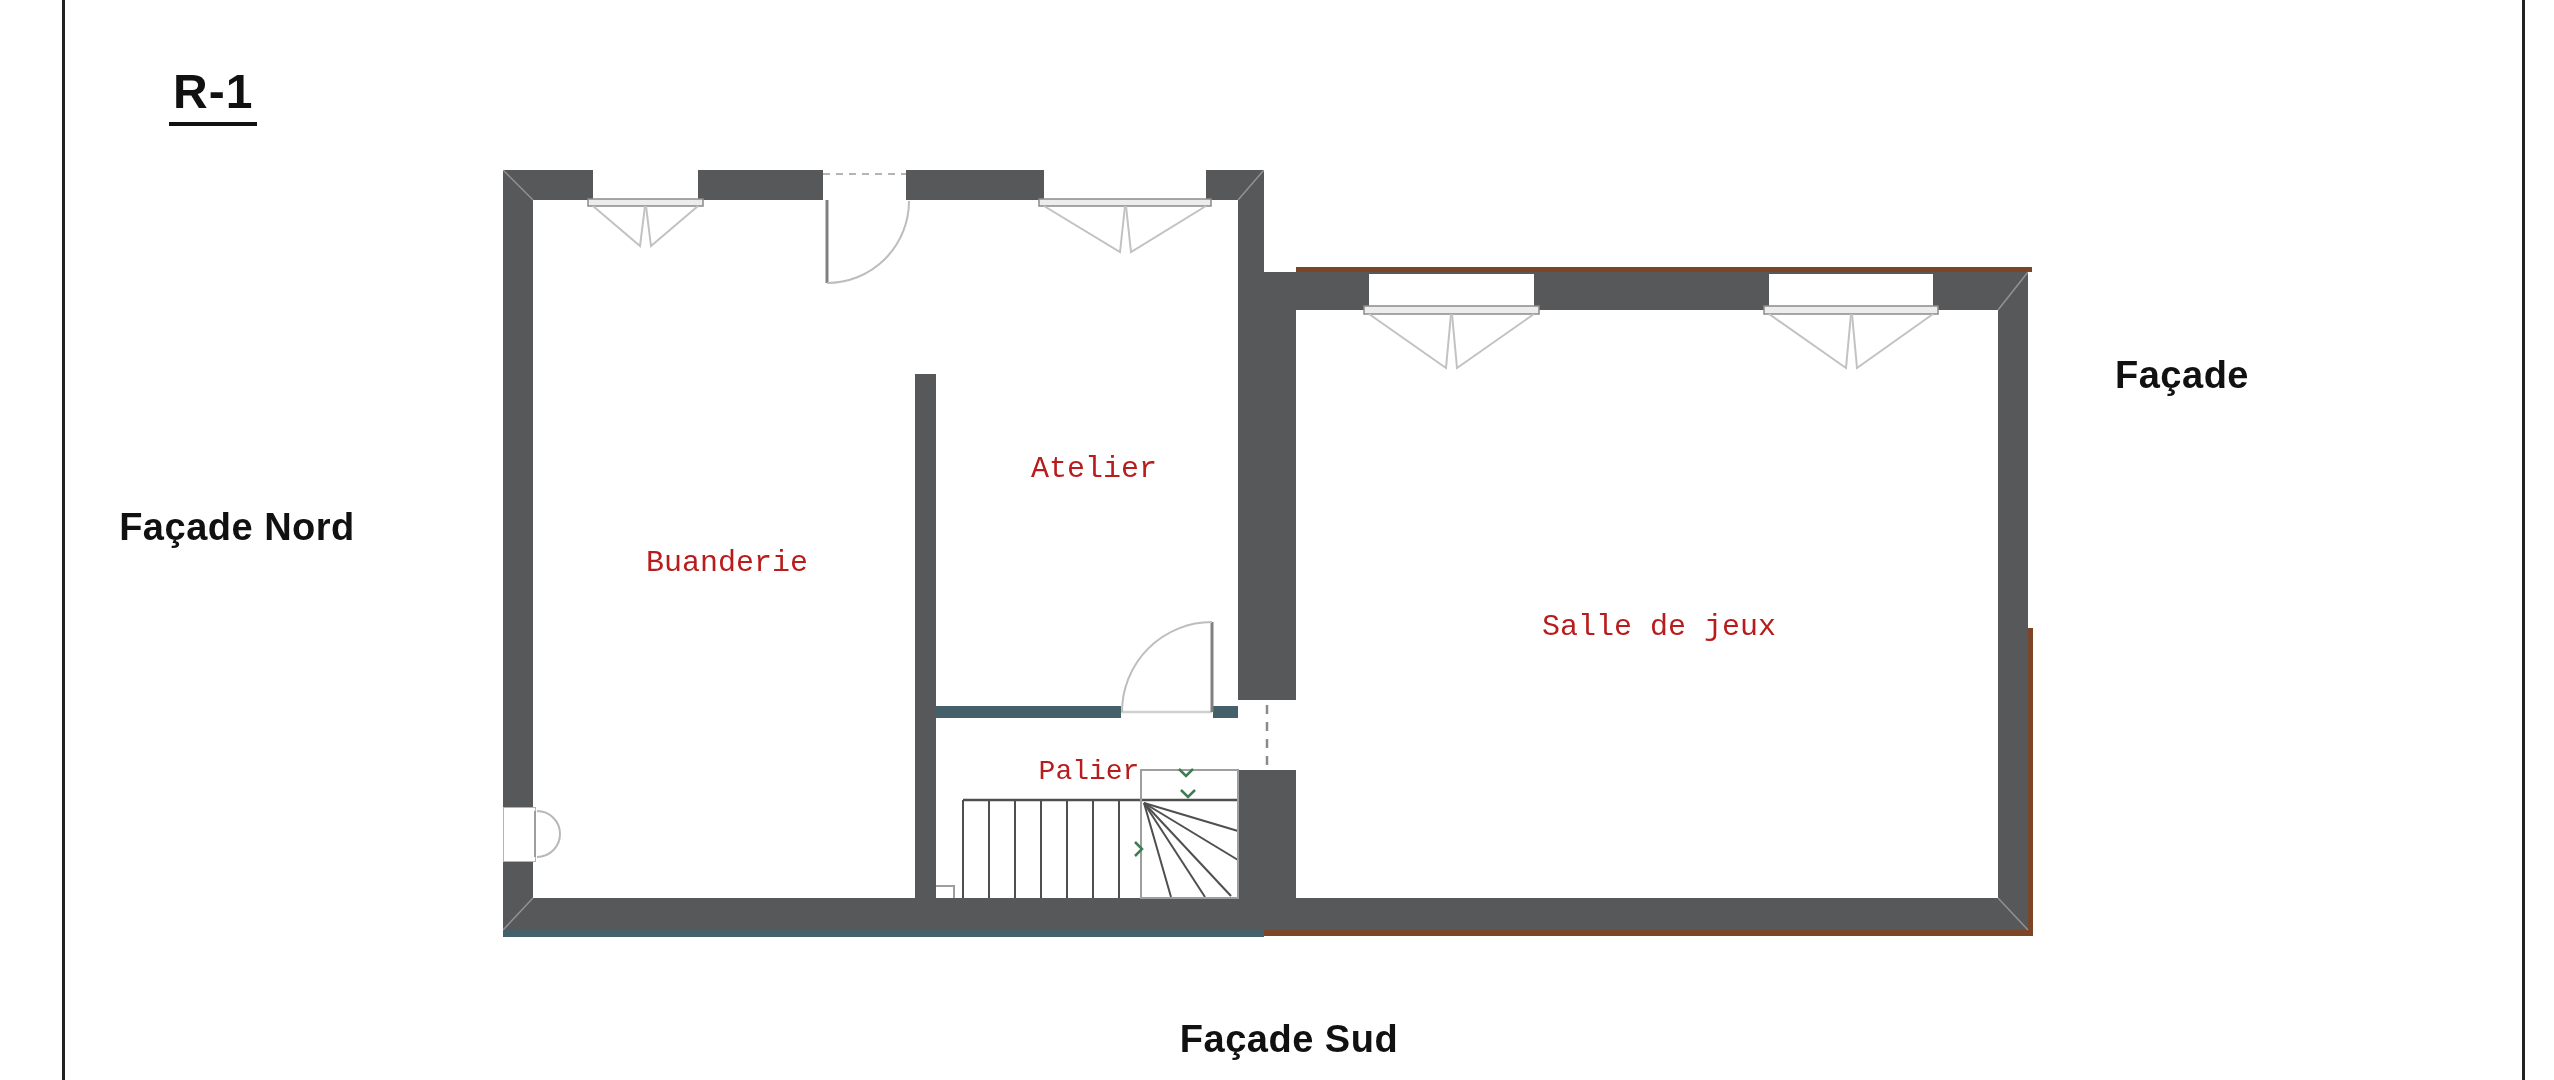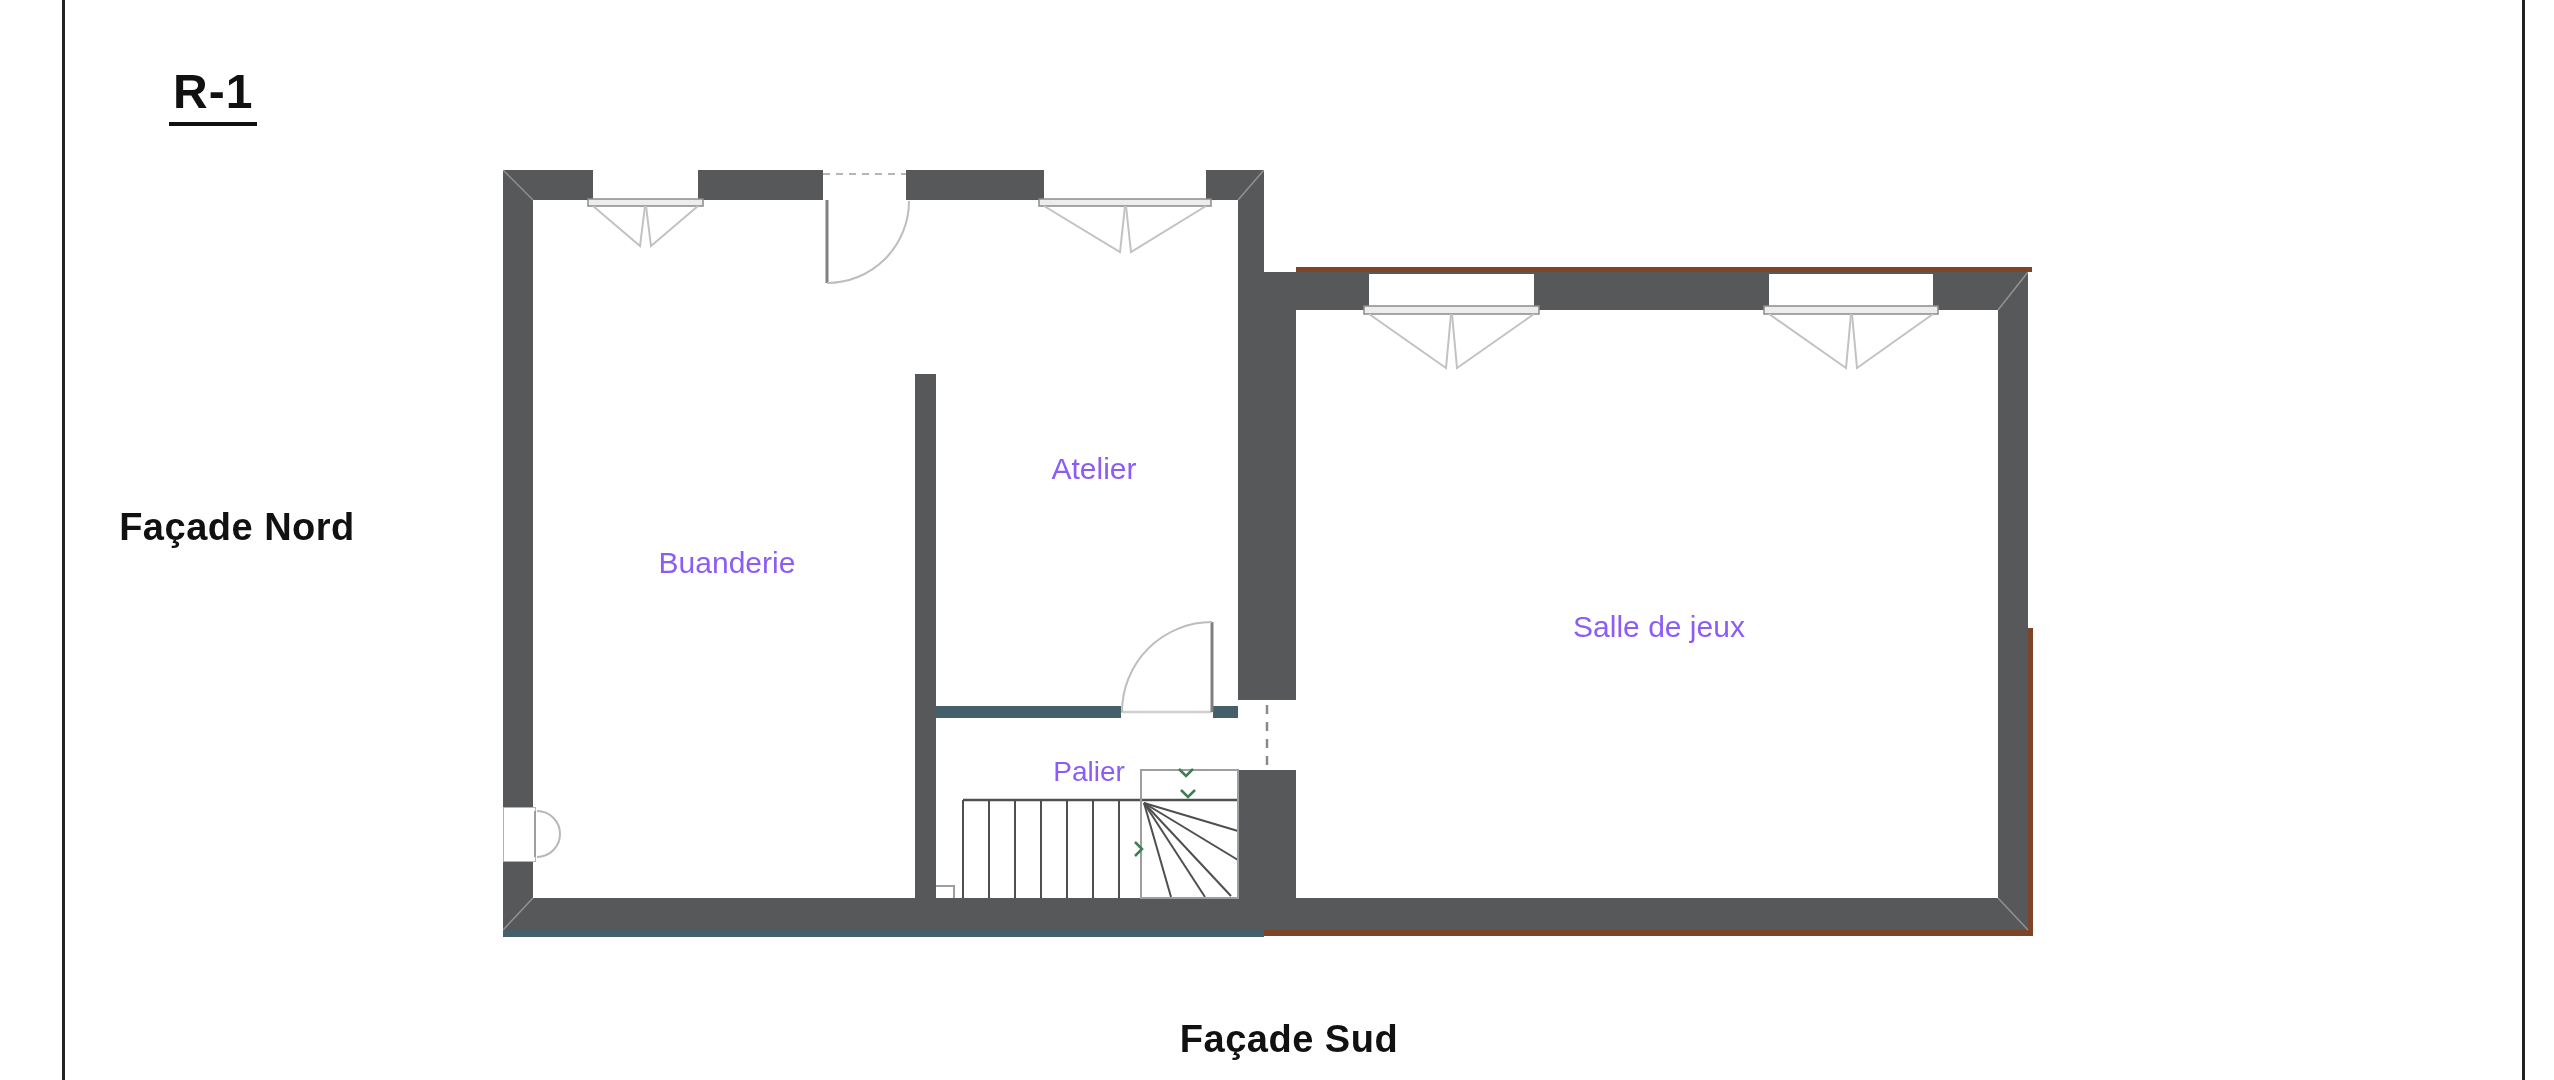--- a/index.html
+++ b/index.html
@@ -11,21 +11,21 @@
     --text:#1c1c1c;
   }
   html,body{margin:0;padding:0;background:#ffffff;}
   #stage{
     position:relative;width:2554px;height:1080px;background:#ffffff;
     font-family:"Liberation Sans", sans-serif;color:var(--text);overflow:hidden;margin-left:6px;
   }
   .vborder{position:absolute;top:0;bottom:0;width:3px;background:var(--border);}
   .label{position:absolute;text-align:center;white-space:nowrap;}
   .facade{font-weight:bold;font-size:38px;letter-spacing:0.5px;color:#111;}
-  .room{font-size:30px;color:#8b5cf6;}
+  .room{font-size:30px;color:#b91c1c;font-family:Liberation Mono, monospace;}
   .floor-id{
     position:absolute;font-size:48px;font-weight:bold;color:#111;
     border-bottom:4px solid #111;padding:0 4px 3px 4px;letter-spacing:1px;
   }
   .wall{position:absolute;background:var(--wall);}
   .slate{position:absolute;background:var(--slate);}
   .brown{position:absolute;background:var(--brown);}
   .opening{position:absolute;background:#ffffff;}
   .niche{position:absolute;background:#ffffff;border:1px solid #b3b3b3;}
   svg.overlay{position:absolute;left:0;top:0;pointer-events:none;}
@@ -34,20 +34,21 @@
 <body>
 
 <div id="stage">
 
   <div class="vborder" style="left:56px;"></div>
   <div class="vborder" style="left:2516px;"></div>
 
   <div class="floor-id" style="left:163px;top:64px;">R-1</div>
   <div class="label facade" style="left:31px;top:506px;width:400px;">Façade Nord</div>
   <div class="label facade" style="left:2026px;top:352px;width:300px;line-height:46px;">
+    <div>Façade</div>
   </div>
   <div class="label facade" style="left:1083px;top:1018px;width:400px;">Façade Sud</div>
 
   <div class="label room" style="left:571px;top:546px;width:300px;">Buanderie</div>
   <div class="label room" style="left:963px;top:452px;width:250px;">Atelier</div>
   <div class="label room" style="left:983px;top:756px;width:200px;font-size:28px;">Palier</div>
   <div class="label room" style="left:1503px;top:610px;width:300px;">Salle de jeux</div>
 
   <div class="wall" style="left:497px;top:170px;width:761px;height:30px;"></div>
   <div class="wall" style="left:497px;top:170px;width:30px;height:760px;"></div>

